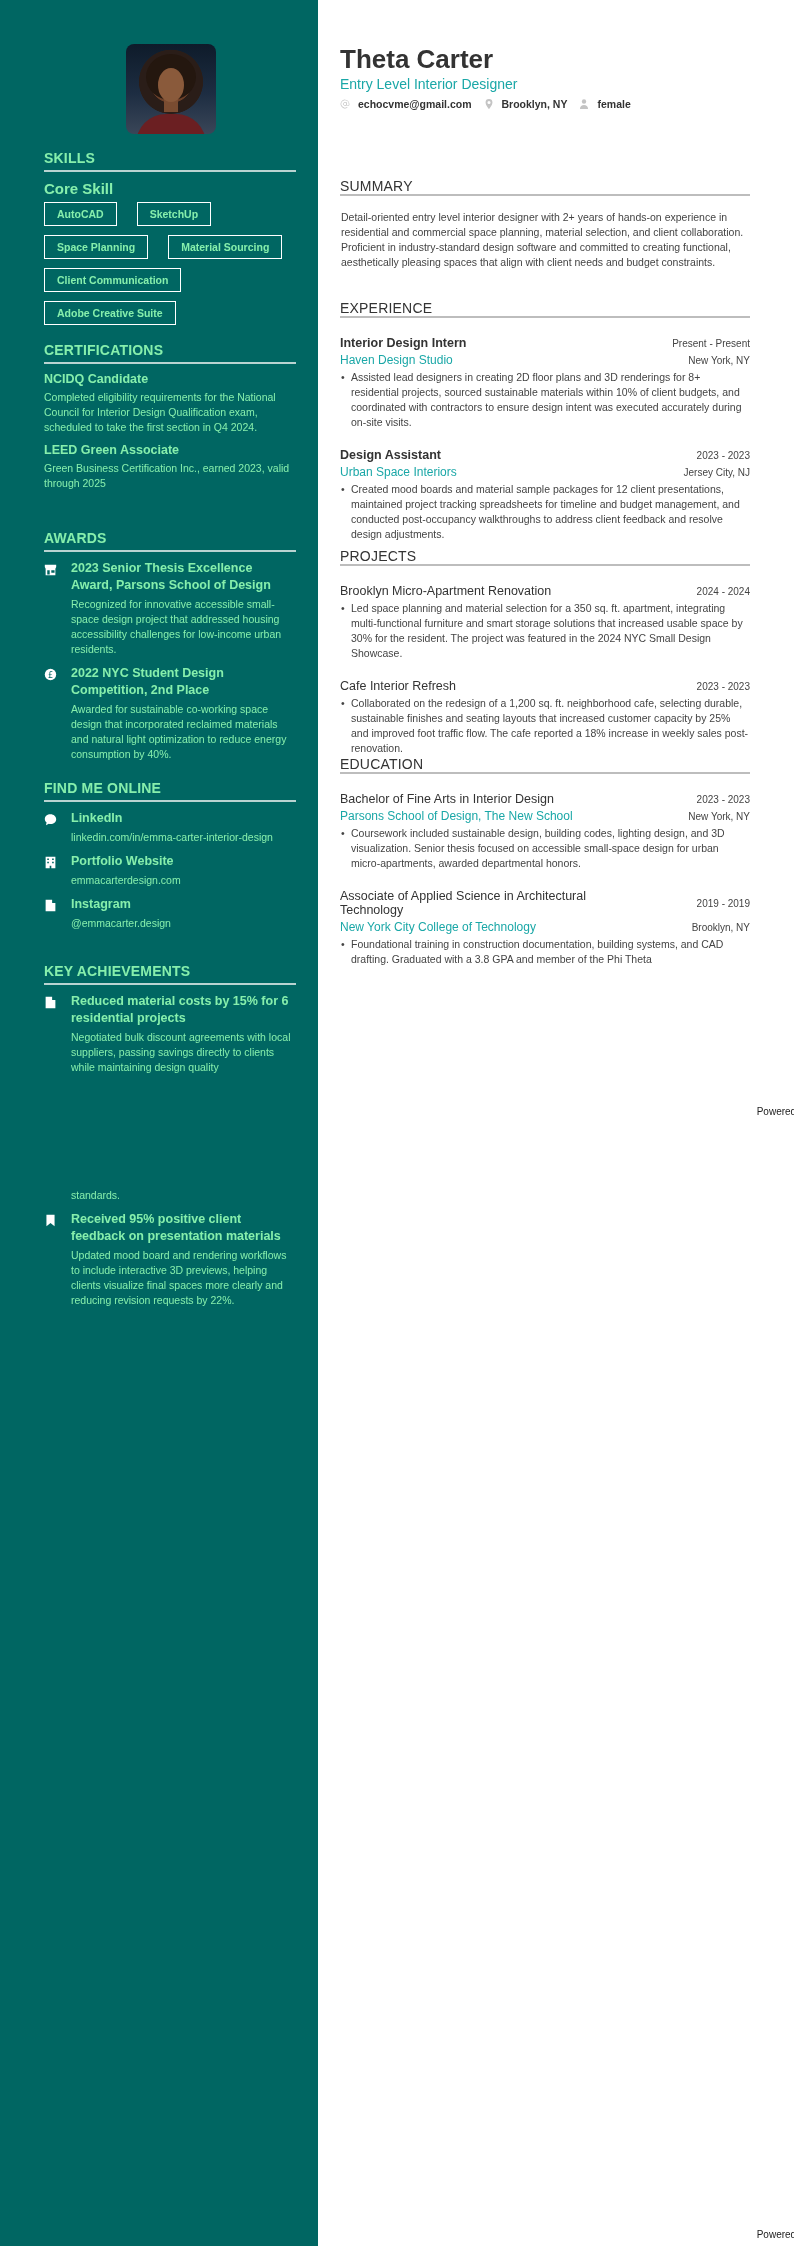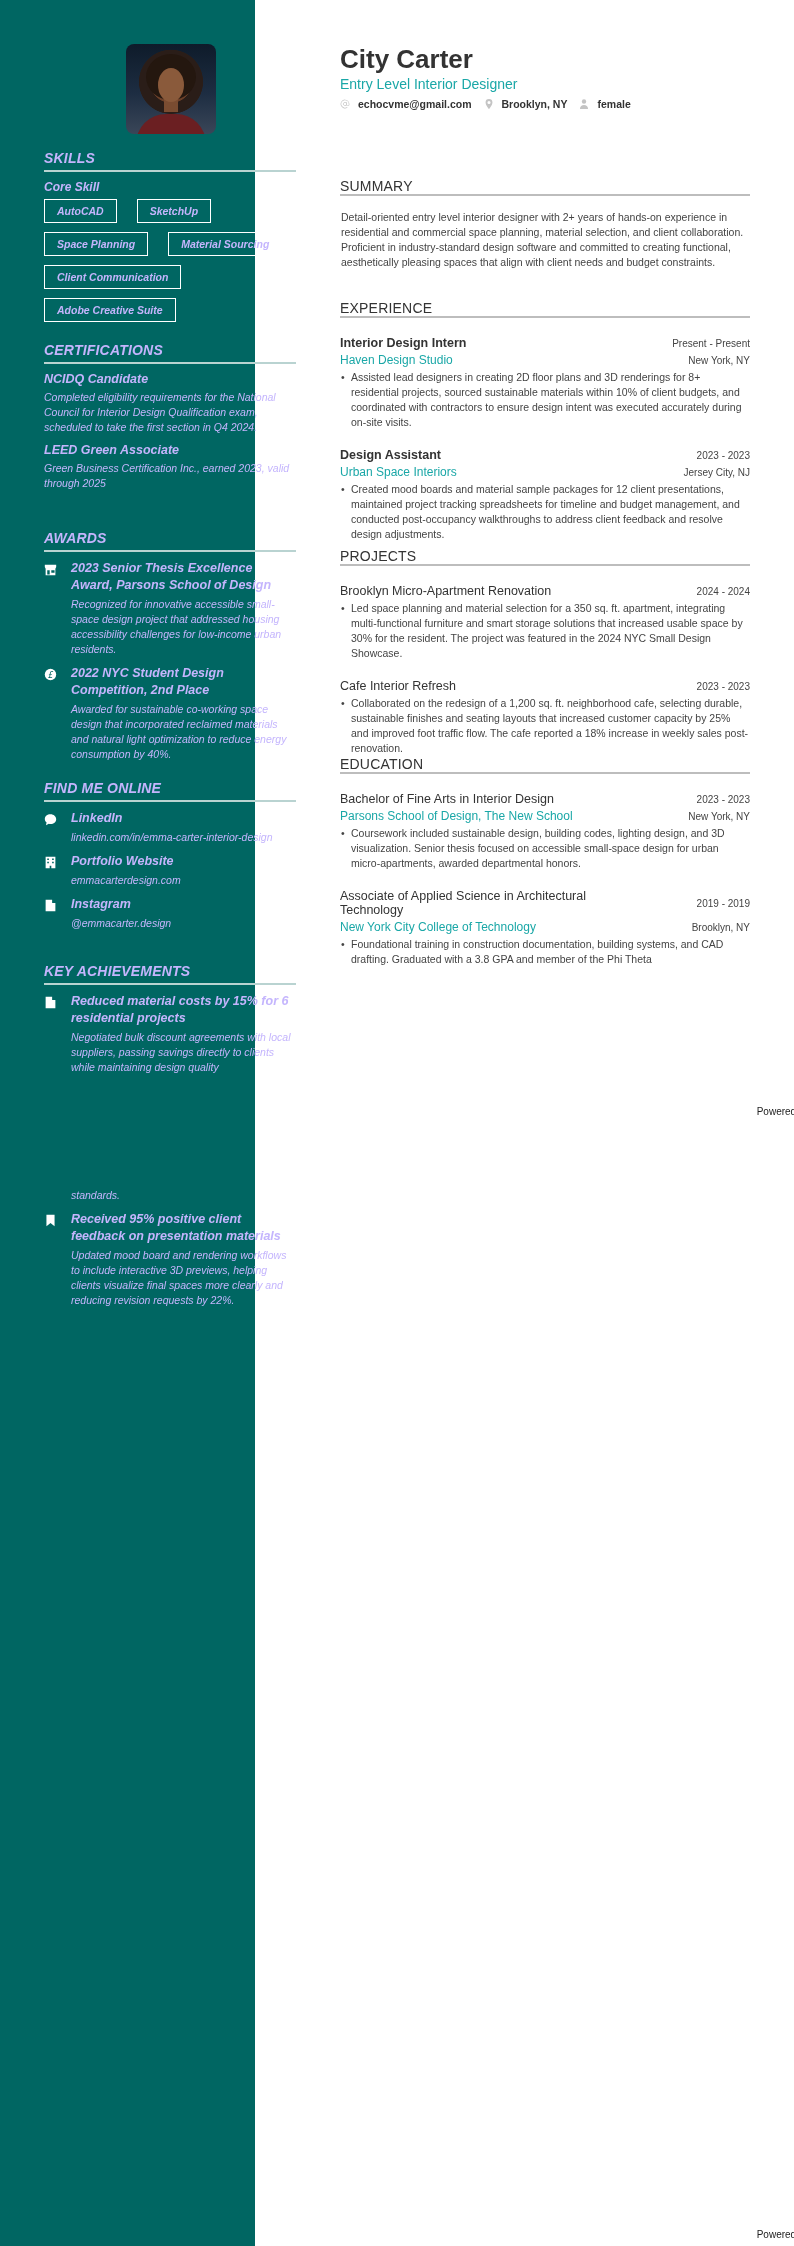--- a/index.html
+++ b/index.html
@@ -1,30 +1,30 @@
 <!DOCTYPE html>
 <html><head>
 <meta charset="utf-8">
 <style>
   * { box-sizing: border-box; margin: 0; padding: 0; }
   body { width: 794px; height: 2246px; background: #ffffff; font-family: "Liberation Sans", "DejaVu Sans", sans-serif; position: relative; overflow: hidden; }
-  .sidebar { position: absolute; left: 0; top: 0; width: 255px; height: 2246px; background: #006662; color: #c4b5fd; font-style: italic; }
+  .sidebar { position: absolute; left: 0; top: 0; width: 318px; height: 2246px; background: #006662; color: #86efac; }
   .main { position: absolute; left: 318px; top: 0; width: 476px; height: 2246px; background: #ffffff; color: #333; }
 
   .avatar { position: absolute; left: 126px; top: 44px; width: 90px; height: 90px; border-radius: 8px; overflow: hidden;
     background: radial-gradient(circle at 50% 42%, #b07a55 0 18%, #6b3f28 19% 30%, #2a1d18 31% 46%, transparent 47%),
                 linear-gradient(180deg, #0e1b2a 0%, #1d2d42 55%, #3a4658 100%); }
   .avatar .shoulders { position: absolute; left: 10px; bottom: -10px; width: 70px; height: 30px; background: #6b1f22; border-radius: 35px 35px 0 0; }
   .avatar .face { position: absolute; left: 32px; top: 24px; width: 26px; height: 34px; border-radius: 50%; background: #8a5a3b; }
   .avatar .hair { position: absolute; left: 20px; top: 10px; width: 50px; height: 46px; border-radius: 50%; background: #24170f; }
   .avatar .neck { position: absolute; left: 38px; top: 52px; width: 14px; height: 16px; background: #7a4c31; }
 
   .sb-section { position: absolute; left: 44px; width: 252px; }
   .sb-title { font-size: 14px; font-weight: bold; letter-spacing: 0.2px; padding-bottom: 4px; border-bottom: 2px solid #b9d3d1; }
-  .sb-sub { font-size: 12px; font-weight: bold; margin-top: 8px; }
+  .sb-sub { font-size: 15px; font-weight: bold; margin-top: 8px; }
   .chips { display: flex; flex-wrap: wrap; gap: 9px 20px; margin-top: 5px; }
   .chip { border: 1.5px solid #ffffff; padding: 5px 12px; font-size: 10.5px; font-weight: bold; }
   .cert-name { font-size: 12.5px; font-weight: bold; margin-top: 8px; }
   .cert-desc { font-size: 10.5px; line-height: 15px; margin-top: 4px; }
   .item { display: flex; margin-top: 8px; }
   .item .ico { width: 27px; flex: none; padding-top: 3px; }
   .item .body { flex: 1; }
   .item .ttl { font-size: 12.5px; font-weight: bold; line-height: 17px; }
   .item .desc { font-size: 10.5px; line-height: 15px; margin-top: 3px; }
   .ico svg { width: 13px; height: 13px; fill: #ffffff; display: block; }
@@ -177,21 +177,21 @@
         </div>
       <div class="body">
         <div class="ttl">Received 95% positive client feedback on presentation materials</div>
         <div class="desc">Updated mood board and rendering workflows to include interactive 3D previews, helping clients visualize final spaces more clearly and reducing revision requests by 22%.</div>
       </div>
     </div>
   </div>
 </div>
 
 <div class="main">
-  <div class="name">City Carter</div>
+  <div class="name">Theta Carter</div>
   <div class="role">Entry Level Interior Designer</div>
   <div class="contact">
     <span class="ci">
       <svg viewBox="0 0 16 16">
           <path d="M8 1a7 7 0 1 0 4 12.7l-.6-.9A6 6 0 1 1 14 8v1a1.5 1.5 0 0 1-3 0V5h-1v.6A3 3 0 1 0 10.3 10 2.5 2.5 0 0 0 15 9V8a7 7 0 0 0-7-7zm0 9a2 2 0 1 1 0-4 2 2 0 0 1 0 4z"></path>
         </svg>
       <span>echocvme@gmail.com</span>
     </span>
     <span class="ci">
       <svg viewBox="0 0 16 16">

